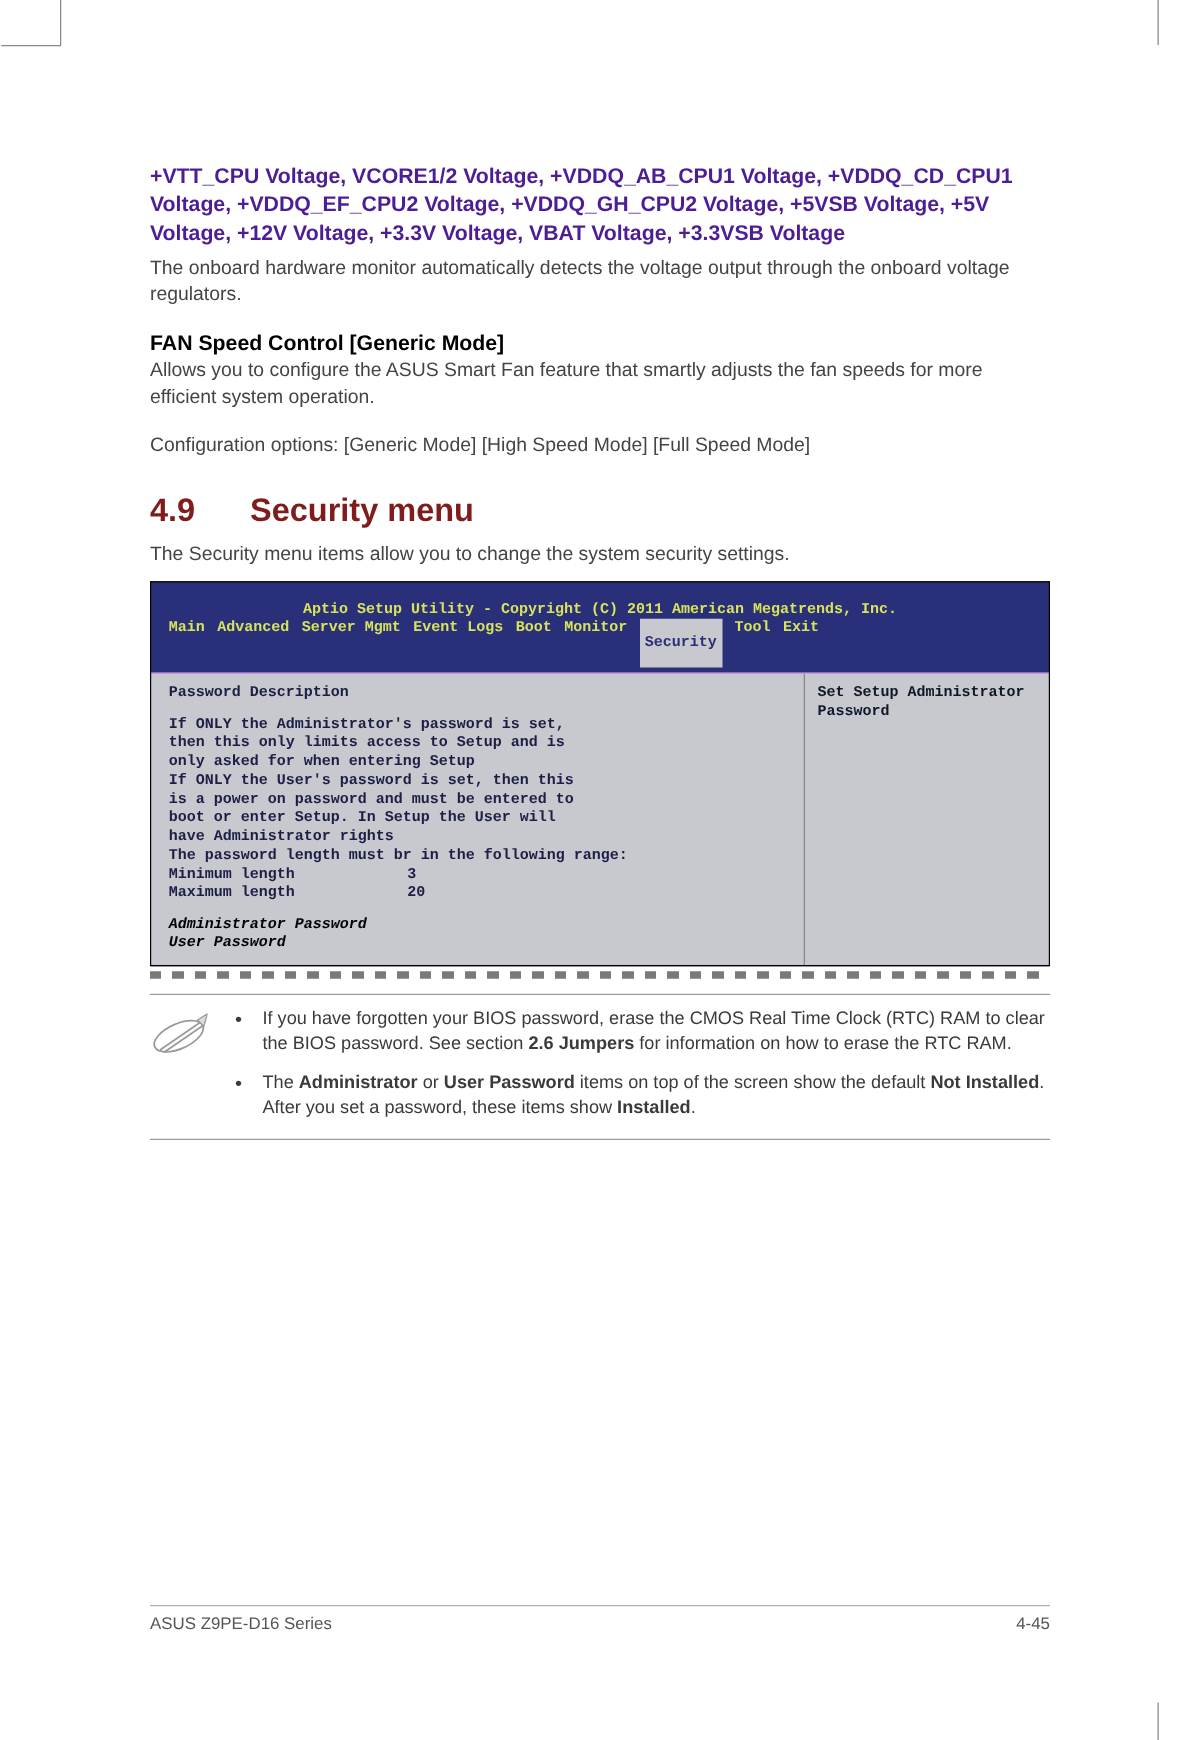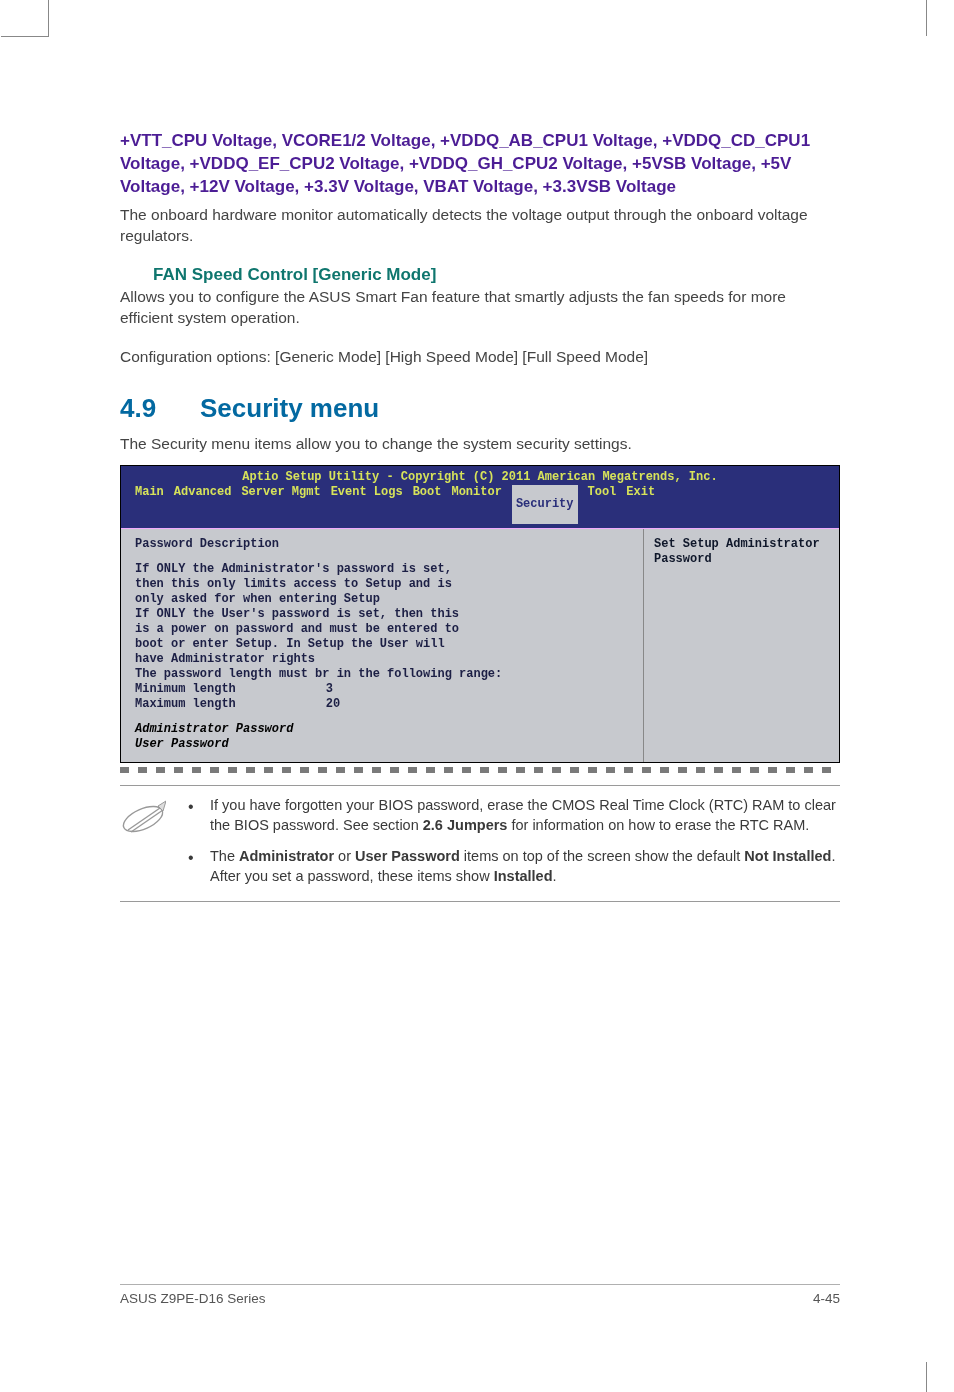--- a/index.html
+++ b/index.html
@@ -51,49 +51,48 @@
   }
   p.body {
     font-size: 15.5px;
     line-height: 1.35;
     color: #444;
     margin-bottom: 18px;
   }
   h3.subhead {
     font-size: 17px;
     font-weight: bold;
-    color: #0f766e;
+    color: #000000;
     margin-top: 8px;
     margin-bottom: 2px;
-    margin-left: 33px;
   }
 
   h2.chapter {
     font-size: 26px;
     font-weight: bold;
-    color: #0369a1;
+    color: #7f1d1d;
     margin-top: 26px;
     margin-bottom: 10px;
   }
   .chapter .num { display:inline-block; width: 80px; }
 
   
   .bios-box {
     margin-top: 10px;
     border: 1px solid #000;
     background: #2a2f7a;
     color: #fff;
     font-family: "Courier New", monospace;
     font-size: 12px;
     line-height: 1.25;
   }
   .bios-title {
     text-align: center;
     color: #d7e35a;
-    padding: 4px 0 0 0;
+    padding: 14px 0 0 0;
     font-weight: bold;
   }
   .bios-tabs {
     display: flex;
     gap: 10px;
     padding: 0 14px 4px 14px;
     color: #d7e35a;
     font-weight: bold;
     white-space: nowrap;
   }

